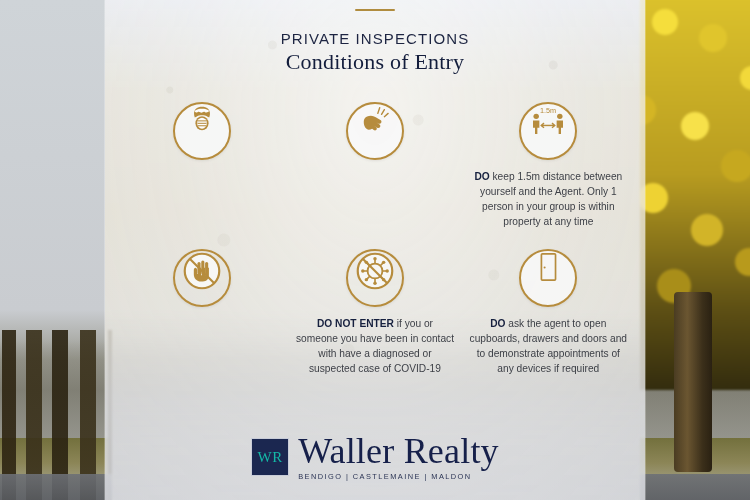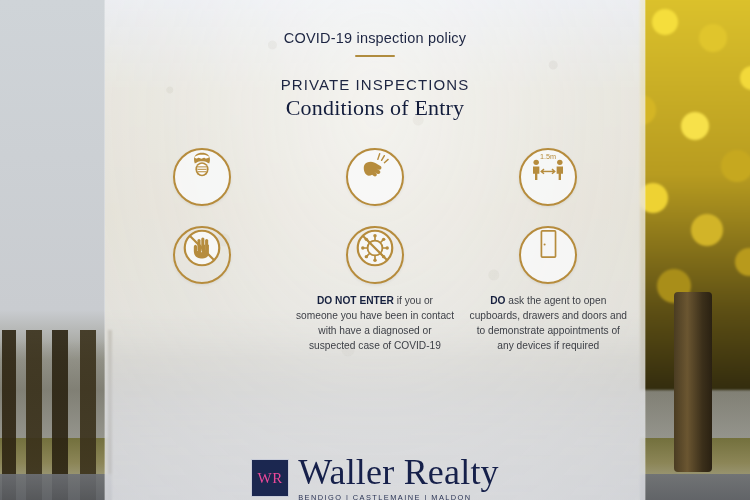--- a/index.html
+++ b/index.html
@@ -122,21 +122,21 @@
   .cap{margin-top:10px;text-align:center;font-size:10.2px;line-height:1.45;
        color:#3c3f46;max-width:160px;}
   .cap b{color:#16203e;font-weight:bold;}
 
   
   .logo-wrap{position:absolute;left:0;right:0;bottom:28px;
              display:flex;align-items:center;justify-content:center;gap:9px;}
   .mark{width:36px;height:36px;background:#1b2750;
         border:1px solid #c8ccd8;
         display:flex;align-items:center;justify-content:center;}
-  .mark span{font-family:"Liberation Serif",serif;color:#ec4899;font-size:15px;
+  .mark span{font-family:"Liberation Serif",serif;color:#14b8a6;font-size:15px;
              letter-spacing:.5px;}
   .brand{display:flex;flex-direction:column;}
   .brand-name{font-family:"Liberation Serif",serif;font-size:36px;color:#16204a;
               line-height:1;letter-spacing:.2px;}
   .brand-sub{font-size:7.4px;color:#2a3354;letter-spacing:1.45px;margin-top:3px;}
 </style>
 </head>
 <body>
 
 <div class="poster">
@@ -152,21 +152,20 @@
       <div class="canopy right"></div>
       <div class="grass"></div>
       <div class="trunk-big" style="left:34px;"></div>
       <div class="road"></div>
     </div>
   </div>
 
   <div class="panel">
     <div class="inner">
 
-      <div class="eyebrow">COVID-19 inspection policy</div>
       <div class="rule"></div>
       <div class="kicker">PRIVATE INSPECTIONS</div>
       <div class="title">Conditions of Entry</div>
 
       <div class="grid">
 
         <div class="cell">
           <div class="badge">
             <svg width="30" height="30" viewBox="0 0 32 32">
               <path d="M16 3c-5 0-8.5 2.6-8.5 7.2 0 1.6.3 3 .8 4.2l1.7-.9c1.7-.9 3.6-1.4 6-1.4s4.3.5 6 1.4l1.7.9c.5-1.2.8-2.6.8-4.2C24.5 5.6 21 3 16 3z" fill="#b68c3d"></path>
@@ -204,20 +203,23 @@
                 <path d="M5.5 17.5h7v8h-2.2v7H7.7v-7H5.5z"></path>
                 <circle cx="35" cy="13" r="3"></circle>
                 <path d="M31.5 17.5h7v8h-2.2v7h-2.6v-7h-2.2z"></path>
               </g>
               <g stroke="#b68c3d" stroke-width="1.6">
                 <line x1="15" y1="23" x2="29" y2="23"></line>
                 <polyline points="17.6,20.4 14.6,23 17.6,25.6" fill="none"></polyline>
                 <polyline points="26.4,20.4 29.4,23 26.4,25.6" fill="none"></polyline>
               </g>
             </svg>
+          </div>
+          <div class="cap">
+            <b>DO</b><span> keep 1.5m distance between yourself and the Agent. Only 1 person in your group is within property at any time</span>
           </div>
         </div>
 
         <div class="cell" style="margin-top:14px;">
           <div class="badge plain">
             <svg width="40" height="40" viewBox="0 0 44 44">
               <circle cx="22" cy="22" r="20" fill="#f7f7f5"></circle>
               <g fill="#b68c3d">
                 <rect x="17" y="12" width="3.4" height="14" rx="1.7"></rect>
                 <rect x="21.2" y="10.5" width="3.4" height="15.5" rx="1.7"></rect>

